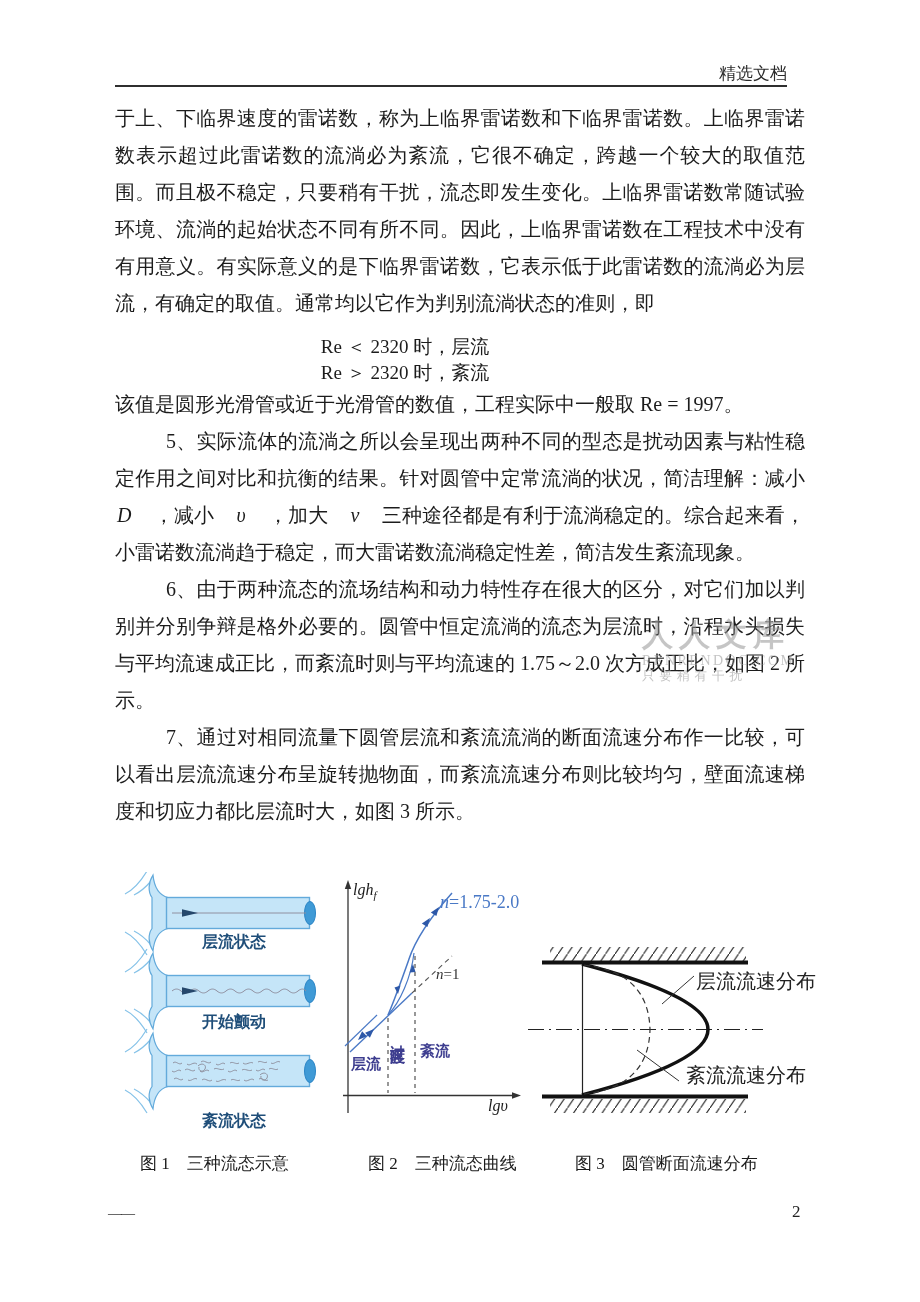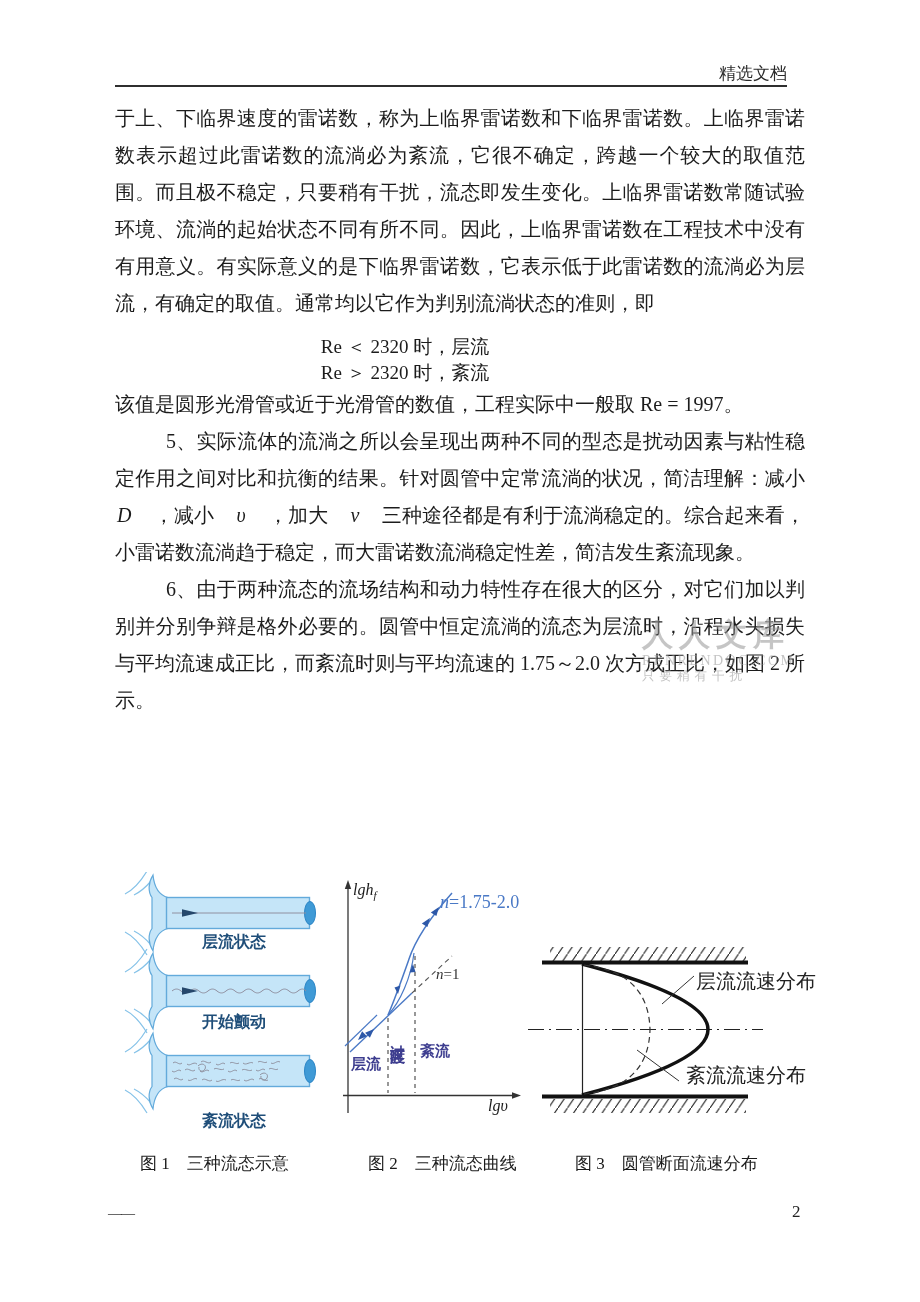--- a/index.html
+++ b/index.html
@@ -71,20 +71,21 @@
 
   <div class="body-text">
     <p>于上、下临界速度的雷诺数，称为上临界雷诺数和下临界雷诺数。上临界雷诺数表示超过此雷诺数的流淌必为紊流，它很不确定，跨越一个较大的取值范围。而且极不稳定，只要稍有干扰，流态即发生变化。上临界雷诺数常随试验环境、流淌的起始状态不同有所不同。因此，上临界雷诺数在工程技术中没有有用意义。有实际意义的是下临界雷诺数，它表示低于此雷诺数的流淌必为层流，有确定的取值。通常均以它作为判别流淌状态的准则，即</p>
     <div class="equations">
       <div>Re ＜ 2320 时，层流</div>
       <div>Re ＞ 2320 时，紊流</div>
     </div>
     <p class="p2">该值是圆形光滑管或近于光滑管的数值，工程实际中一般取 Re = 1997。</p>
     <p class="p5 indent"><span>5、实际流体的流淌之所以会呈现出两种不同的型态是扰动因素与粘性稳定作用之间对比和抗衡的结果。针对圆管中定常流淌的状况，简洁理解：减小　</span><span class="var">D</span><span>　，减小　</span><span class="var">υ</span><span>　，加大　</span><span class="var">ν</span><span>　三种途径都是有利于流淌稳定的。综合起来看，小雷诺数流淌趋于稳定，而大雷诺数流淌稳定性差，简洁发生紊流现象。</span></p>
     <p class="p6 indent">6、由于两种流态的流场结构和动力特性存在很大的区分，对它们加以判别并分别争辩是格外必要的。圆管中恒定流淌的流态为层流时，沿程水头损失与平均流速成正比，而紊流时则与平均流速的 1.75～2.0 次方成正比，如图 2 所示。</p>
+    <p class="p7 indent">7、通过对相同流量下圆管层流和紊流流淌的断面流速分布作一比较，可以看出层流流速分布呈旋转抛物面，而紊流流速分布则比较均匀，壁面流速梯度和切应力都比层流时大，如图 3 所示。</p>
   </div>
 
   <div class="watermark">
     <div class="wm-title">人人文库</div>
     <div class="wm-site">RENRENDOC.COM</div>
     <div class="wm-tag">只要稍有干扰</div>
   </div>
 
   <div class="fig fig1">
     <svg width="230" height="250" viewBox="0 0 230 250">

